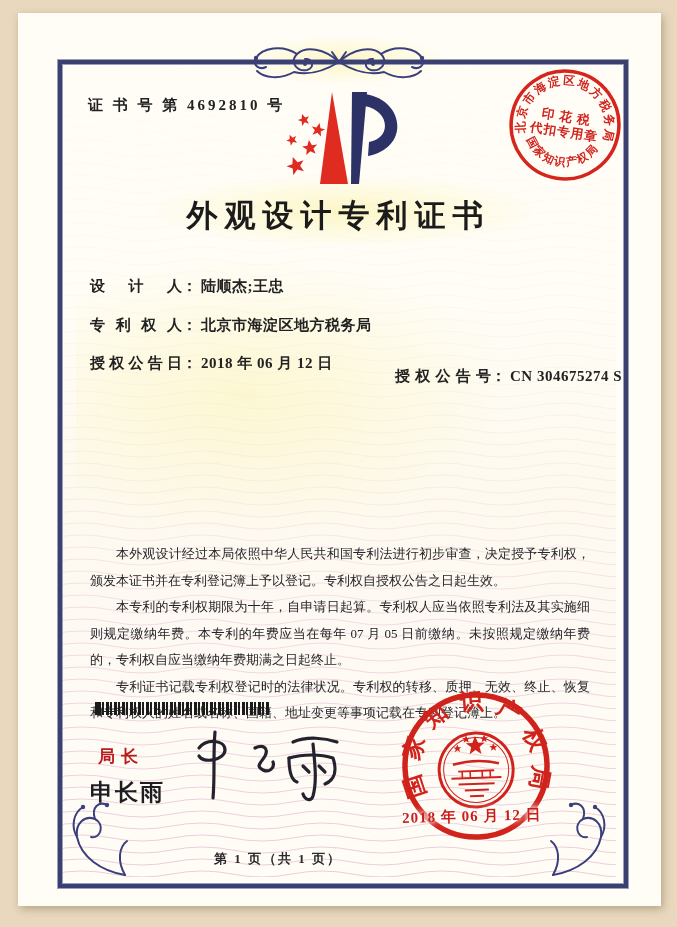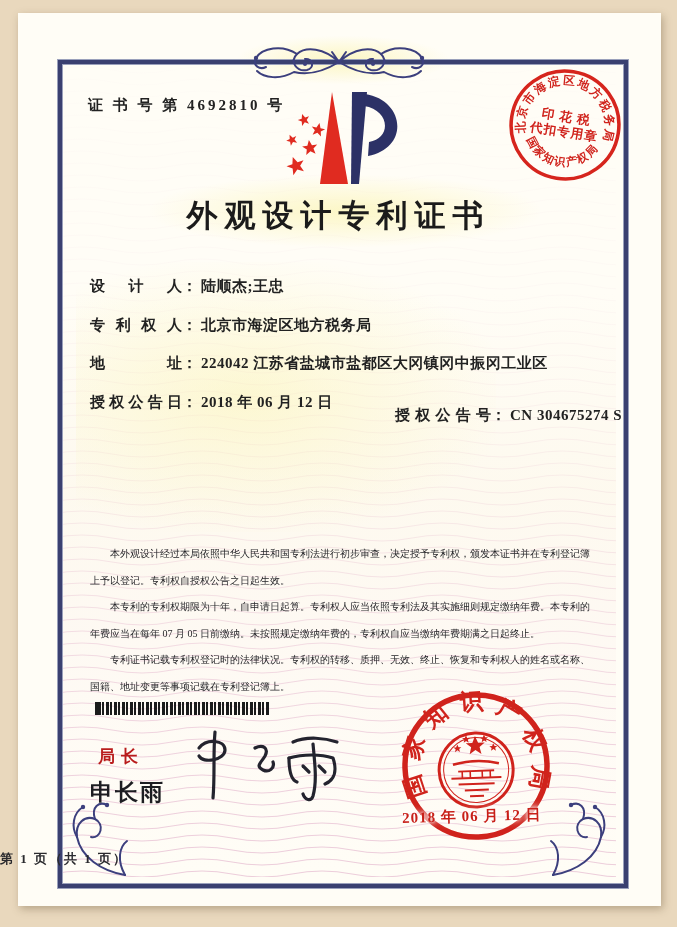--- a/index.html
+++ b/index.html
@@ -40,39 +40,39 @@
          letter-spacing:7px;color:#1b1b1b;}
   #fields{left:90px;top:277px;width:500px;font-size:15px;color:#222;}
   .frow{height:18px;margin-bottom:20.5px;white-space:nowrap;font-weight:600;}
   .flabel{display:inline-block;width:92px;text-align:justify;text-align-last:justify;
           vertical-align:top;}
   .flabel2{display:inline-block;width:96px;text-align:justify;text-align-last:justify;
           vertical-align:top;}
   .fcolon{display:inline-block;margin-right:4px;}
   .fval{letter-spacing:.5px;}
   .grant-no{position:absolute;left:305px;top:0;margin-top:13px;}
-  #paragraphs{left:90px;top:541px;width:500px;font-size:10px;line-height:26.5px;
+  #paragraphs{left:90px;top:541px;width:500px;font-size:13px;line-height:26.5px;
               color:#26262a;text-align:justify;font-weight:500;}
   #paragraphs p{margin:0;text-indent:2em;}
   #barcode{left:95px;top:702px;width:168px;height:13px;
     border-left:3px solid #1b1b1b;border-right:3px solid #1b1b1b;
     background-image:repeating-linear-gradient(90deg,#1b1b1b 0 2px,rgba(0,0,0,0) 2px 4px),
                      repeating-linear-gradient(90deg,#1b1b1b 0 3px,rgba(0,0,0,0) 3px 8px);}
   #signer-title{left:98px;top:745px;font-size:17px;font-weight:bold;letter-spacing:6px;color:#b91c1c;}
   #signer-name{left:90px;top:777px;font-size:23px;font-weight:bold;letter-spacing:2px;color:#1d1d22;}
   #signature{left:185px;top:726px;width:170px;height:80px;}
   #signature path{stroke:#23232e;stroke-width:3.2;fill:none;stroke-linecap:round;stroke-linejoin:round;}
   #office-seal{left:398px;top:688px;width:156px;height:156px;transform:rotate(-2deg);}
   #tax-seal{left:504px;top:64px;width:122px;height:122px;transform:rotate(9deg);}
   svg text{font-family:"Liberation Serif","DejaVu Serif",serif;font-weight:bold;fill:#d0231c;}
   .seal-line{stroke:#d0231c;fill:none;}
   #seal-date{left:402px;top:806px;width:220px;font-size:15px;font-weight:bold;color:#c81f18;
     letter-spacing:1px;transform:rotate(-1.5deg);
     text-shadow:0 0 3px #fff,0 0 6px #fff,0 0 8px #fff;}
-  #footer{left:0;top:850px;width:556px;text-align:left;font-size:13px;letter-spacing:2px;
+  #footer{left:0;top:850px;width:556px;text-align:center;font-size:13px;letter-spacing:2px;
           color:#2a2a2e;font-weight:600;}
 </style>
 </head>
 <body>
 
 <div id="stage">
   <div id="paper"></div>
 
   <svg id="waves">
       <path d="M-10 6 q30 -6 60 0 t60 0 t60 0 t60 0 t60 0 t60 0 t60 0 t60 0 t60 0 t60 0 t60 0"></path>
@@ -195,23 +195,20 @@
 
   <div id="title" class="content">外观设计专利证书</div>
 
   <div id="fields" class="content">
     <div class="frow">
       <span class="flabel">设计人</span><span class="fcolon">：</span><span class="fval">陆顺杰;王忠</span>
     </div>
     <div class="frow">
       <span class="flabel">专利权人</span><span class="fcolon">：</span><span class="fval">北京市海淀区地方税务局</span>
     </div>
-    <div class="frow">
-      <span class="flabel">地址</span><span class="fcolon">：</span><span class="fval">224042 江苏省盐城市盐都区大冈镇冈中振冈工业区</span>
-    </div>
     <div class="frow" style="position:relative">
       <span class="flabel">授权公告日</span><span class="fcolon">：</span><span class="fval">2018 年 06 月 12 日</span>
       <span class="grant-no">
         <span class="flabel2">授权公告号</span><span class="fcolon">：</span><span class="fval">CN 304675274 S</span>
       </span>
     </div>
   </div>
 
   <div id="paragraphs" class="content">
     <p>本外观设计经过本局依照中华人民共和国专利法进行初步审查，决定授予专利权，颁发本证书并在专利登记簿上予以登记。专利权自授权公告之日起生效。</p>

